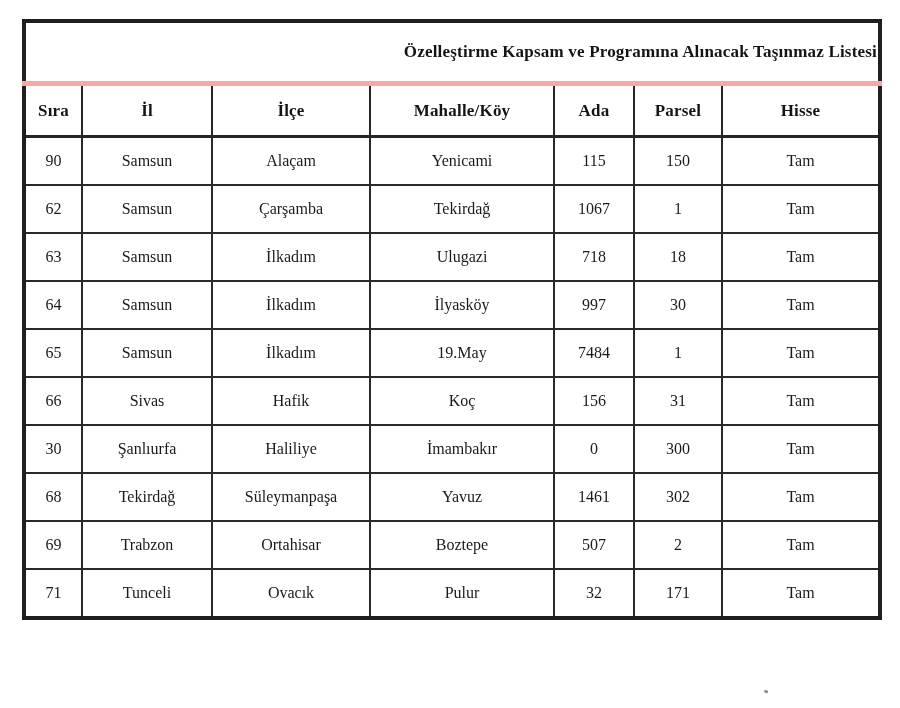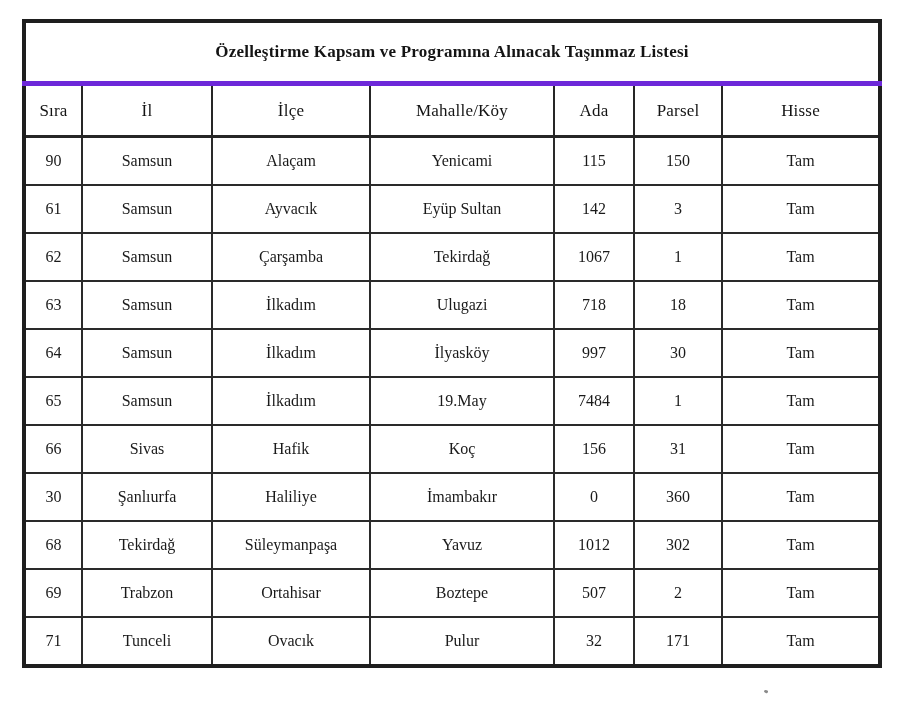--- a/index.html
+++ b/index.html
@@ -36,34 +36,34 @@
   col.c0 { width: 58px; }
   col.c1 { width: 130px; }
   col.c2 { width: 158px; }
   col.c3 { width: 184px; }
   col.c4 { width: 80px; }
   col.c5 { width: 88px; }
   col.c6 { width: 158px; }
 
   tr.title-row th {
     height: 56px;
-    text-align: center;
+    text-align: right;
     vertical-align: middle;
     font-weight: bold;
     font-size: 17px;
     letter-spacing: 0.2px;
-    border-bottom: 5px solid #6d28d9;
+    border-bottom: 5px solid #fca5a5;
     background: #ffffff;
     color: #141414;
   }
   tr.header-row th {
     height: 47px;
     text-align: center;
     vertical-align: middle;
-    font-weight: normal;
+    font-weight: bold;
     font-size: 17px;
     letter-spacing: 0.2px;
     border: 2px solid #262626;
     border-bottom-width: 3px;
     background: #ffffff;
     color: #141414;
   }
   tbody td {
     height: 44px;
     text-align: center;
@@ -116,29 +116,20 @@
         <tr>
           <td>90</td>
           <td>Samsun</td>
           <td>Alaçam</td>
           <td>Yenicami</td>
           <td>115</td>
           <td>150</td>
           <td>Tam</td>
         </tr>
         <tr>
-          <td>61</td>
-          <td>Samsun</td>
-          <td>Ayvacık</td>
-          <td>Eyüp Sultan</td>
-          <td>142</td>
-          <td>3</td>
-          <td>Tam</td>
-        </tr>
-        <tr>
           <td>62</td>
           <td>Samsun</td>
           <td>Çarşamba</td>
           <td>Tekirdağ</td>
           <td>1067</td>
           <td>1</td>
           <td>Tam</td>
         </tr>
         <tr>
           <td>63</td>
@@ -175,29 +166,29 @@
           <td>156</td>
           <td>31</td>
           <td>Tam</td>
         </tr>
         <tr>
           <td>30</td>
           <td>Şanlıurfa</td>
           <td>Haliliye</td>
           <td>İmambakır</td>
           <td>0</td>
-          <td>360</td>
+          <td>300</td>
           <td>Tam</td>
         </tr>
         <tr>
           <td>68</td>
           <td>Tekirdağ</td>
           <td>Süleymanpaşa</td>
           <td>Yavuz</td>
-          <td>1012</td>
+          <td>1461</td>
           <td>302</td>
           <td>Tam</td>
         </tr>
         <tr>
           <td>69</td>
           <td>Trabzon</td>
           <td>Ortahisar</td>
           <td>Boztepe</td>
           <td>507</td>
           <td>2</td>

